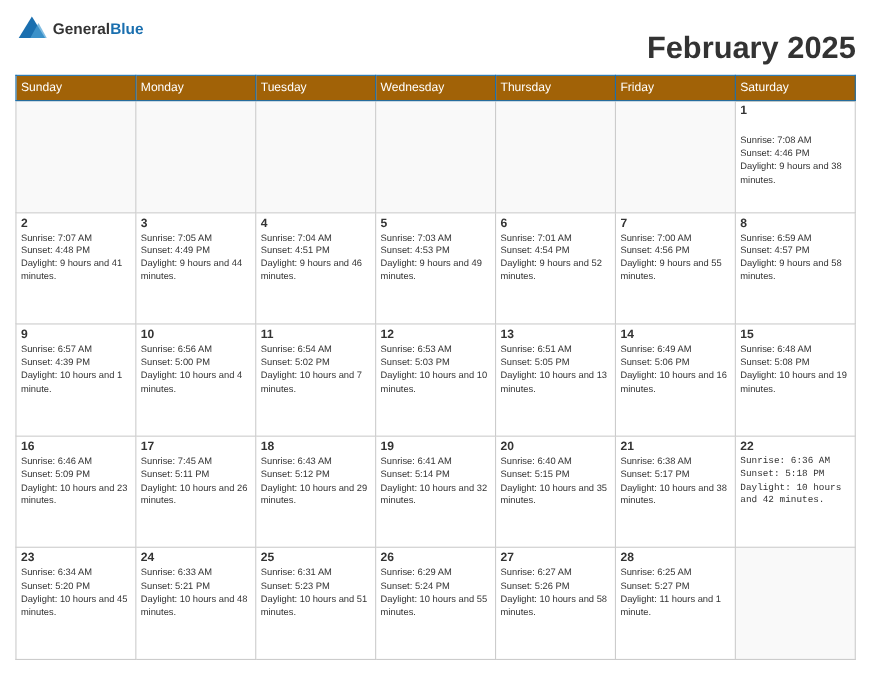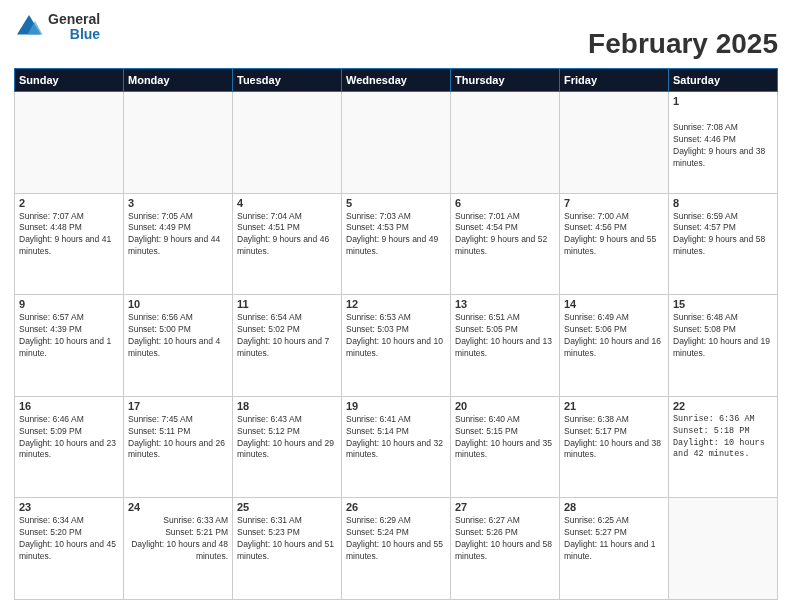--- a/index.html
+++ b/index.html
@@ -23,23 +23,22 @@
       align-items: flex-start;
       margin-bottom: 8px;
     }
     .logo {
       display: flex;
       align-items: center;
       gap: 4px;
     }
     .logo-text {
       display: flex;
-      flex-direction: column;
+      flex-direction: row;
       line-height: 1.1;
-      text-align: right;
     }
     .logo-general {
       font-size: 14px;
       font-weight: bold;
       color: #333;
     }
     .logo-blue {
       font-size: 14px;
       font-weight: bold;
       color: #1a6faf;
@@ -61,24 +60,24 @@
       color: #555;
     }
     .calendar {
       flex: 1;
       border: 1px solid #ccc;
       border-collapse: collapse;
       width: 100%;
       table-layout: fixed;
     }
     .calendar th {
-      background: #0f172a;
+      background: #a16207;
       color: #fff;
       font-size: 11px;
-      font-weight: bold;
+      font-weight: normal;
       padding: 5px 4px;
       text-align: left;
       border: 1px solid #1a6faf;
     }
     .calendar td {
       border: 1px solid #ccc;
       vertical-align: top;
       padding: 3px 4px;
       font-size: 9px;
       color: #333;
@@ -282,21 +281,21 @@
         </tr>
         <tr>
           <td>
             <span class="day-num">23</span>
             <div class="day-info" style="white-space: pre-line;">Sunrise: 6:34 AM
 Sunset: 5:20 PM
 Daylight: 10 hours and 45 minutes.</div>
           </td>
           <td>
             <span class="day-num">24</span>
-            <div class="day-info" style="white-space: pre-line; text-align: right;">Sunrise: 6:33 AM
+            <div class="day-info" style="white-space: pre-line;">Sunrise: 6:33 AM
 Sunset: 5:21 PM
 Daylight: 10 hours and 48 minutes.</div>
           </td>
           <td>
             <span class="day-num">25</span>
             <div class="day-info" style="white-space: pre-line;">Sunrise: 6:31 AM
 Sunset: 5:23 PM
 Daylight: 10 hours and 51 minutes.</div>
           </td>
           <td>

